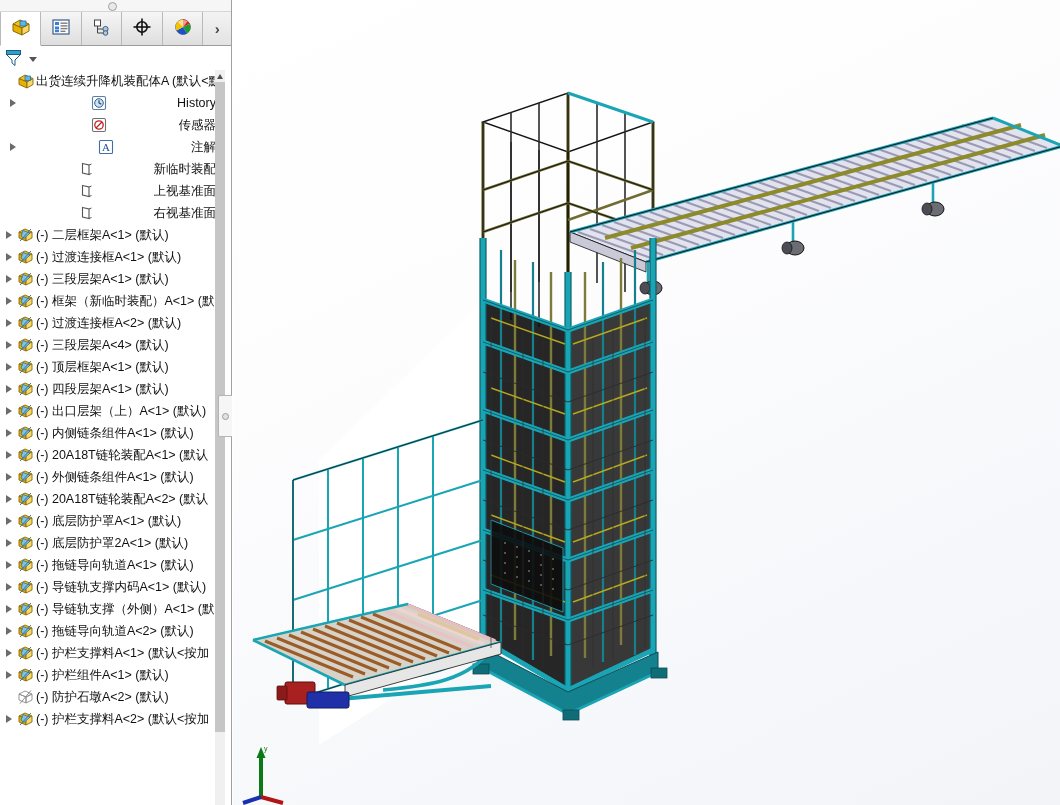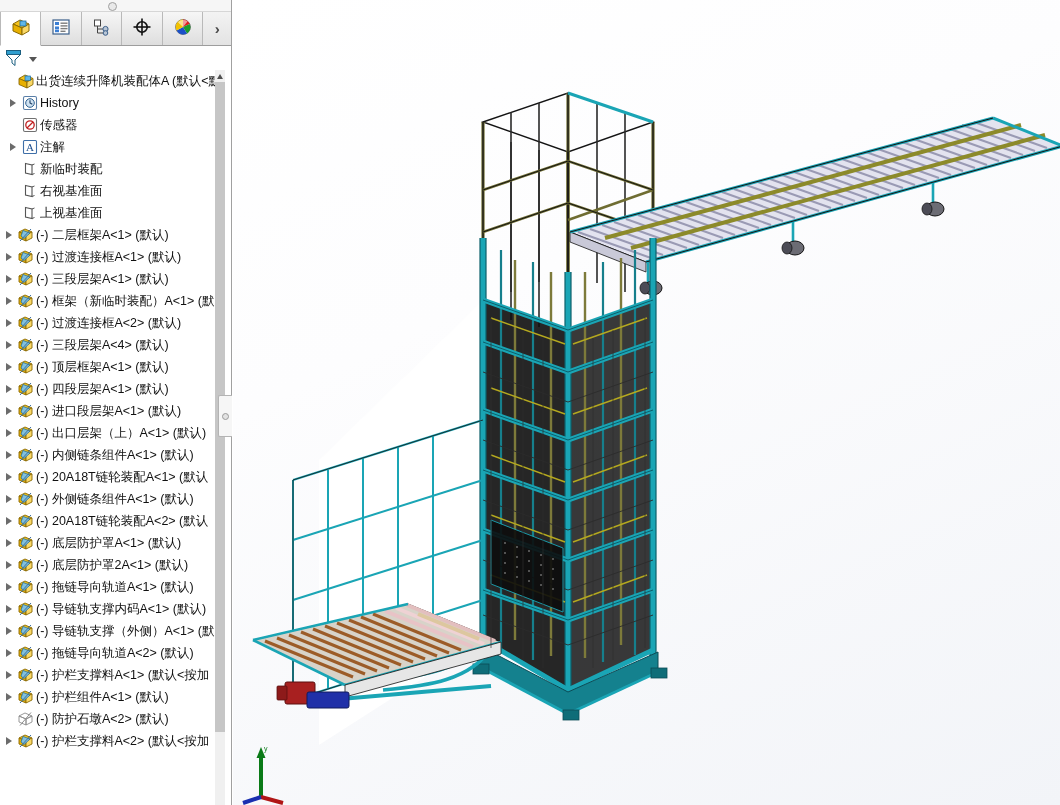--- a/index.html
+++ b/index.html
@@ -85,21 +85,21 @@
     border-left:6px solid #6b6b6b;
   }
   .tico{width:20px;height:22px;flex:0 0 20px;display:flex;align-items:center;justify-content:center;}
   .tico svg{display:block;}
   .tlabel{
     font-size:12.5px;color:#111;letter-spacing:0px;
     overflow:hidden;
   }
   .row.root .tlabel{font-weight:normal;}
   .row.indent0{padding-left:2px;}
-  .row.indent1{padding-left:6px;}
+  .row.indent1{padding-left:6px;justify-content:space-between;}
 
   
   #tree-scroll{
     position:absolute;right:6px;top:0;width:10px;bottom:0;background:#f0f0f0;
   }
   #tree-scroll-up{
     position:absolute;top:0;left:0;width:10px;height:12px;
     background:#f0f0f0;display:flex;align-items:center;justify-content:center;
   }
   #tree-scroll-up::after{
@@ -281,32 +281,32 @@
             </div>
             <div class="row indent1">
               <div class="expander"></div>
               <div class="tico">
                 <svg width="18" height="18" viewBox="0 0 18 18">
                   <path d="M4.5 3.5 L11 5 L11 14.5 L4.5 13 Z" fill="none" stroke="#555" stroke-width="1.1"></path>
                   <line x1="11" y1="5" x2="13.5" y2="4" stroke="#555" stroke-width="1"></line>
                   <line x1="11" y1="14.5" x2="13.5" y2="13.5" stroke="#555" stroke-width="1"></line>
                 </svg>
               </div>
-              <div class="tlabel">右视基准面</div>
+              <div class="tlabel">上视基准面</div>
             </div>
             <div class="row indent1">
               <div class="expander"></div>
               <div class="tico">
                 <svg width="18" height="18" viewBox="0 0 18 18">
                   <path d="M4.5 3.5 L11 5 L11 14.5 L4.5 13 Z" fill="none" stroke="#555" stroke-width="1.1"></path>
                   <line x1="11" y1="5" x2="13.5" y2="4" stroke="#555" stroke-width="1"></line>
                   <line x1="11" y1="14.5" x2="13.5" y2="13.5" stroke="#555" stroke-width="1"></line>
                 </svg>
               </div>
-              <div class="tlabel">上视基准面</div>
+              <div class="tlabel">右视基准面</div>
             </div>
             <div class="row indent0">
               <div class="expander has"></div>
               <div class="tico">
                 <svg width="18" height="18" viewBox="0 0 18 18">
                   <polygon points="2,6 8,3 15,6 9,9" fill="#f5c21a" stroke="#8a6a05" stroke-width="0.9"></polygon>
                   <polygon points="2,6 9,9 9,15 2,12" fill="#e8b000" stroke="#8a6a05" stroke-width="0.9"></polygon>
                   <polygon points="9,9 15,6 15,12 9,15" fill="#fad866" stroke="#8a6a05" stroke-width="0.9"></polygon>
                   <polygon points="6,4.5 13,7 7,12.5 4,10" fill="#7fc3e8" stroke="#1c6ca0" stroke-width="0.8" opacity="0.95"></polygon>
                   <line x1="3" y1="15" x2="14" y2="3" stroke="#3b6f9f" stroke-width="1"></line>
@@ -397,33 +397,20 @@
               <div class="tico">
                 <svg width="18" height="18" viewBox="0 0 18 18">
                   <polygon points="2,6 8,3 15,6 9,9" fill="#f5c21a" stroke="#8a6a05" stroke-width="0.9"></polygon>
                   <polygon points="2,6 9,9 9,15 2,12" fill="#e8b000" stroke="#8a6a05" stroke-width="0.9"></polygon>
                   <polygon points="9,9 15,6 15,12 9,15" fill="#fad866" stroke="#8a6a05" stroke-width="0.9"></polygon>
                   <polygon points="6,4.5 13,7 7,12.5 4,10" fill="#7fc3e8" stroke="#1c6ca0" stroke-width="0.8" opacity="0.95"></polygon>
                   <line x1="3" y1="15" x2="14" y2="3" stroke="#3b6f9f" stroke-width="1"></line>
                 </svg>
               </div>
               <div class="tlabel">(-) 四段层架A&lt;1&gt;  (默认)</div>
-            </div>
-            <div class="row indent0">
-              <div class="expander has"></div>
-              <div class="tico">
-                <svg width="18" height="18" viewBox="0 0 18 18">
-                  <polygon points="2,6 8,3 15,6 9,9" fill="#f5c21a" stroke="#8a6a05" stroke-width="0.9"></polygon>
-                  <polygon points="2,6 9,9 9,15 2,12" fill="#e8b000" stroke="#8a6a05" stroke-width="0.9"></polygon>
-                  <polygon points="9,9 15,6 15,12 9,15" fill="#fad866" stroke="#8a6a05" stroke-width="0.9"></polygon>
-                  <polygon points="6,4.5 13,7 7,12.5 4,10" fill="#7fc3e8" stroke="#1c6ca0" stroke-width="0.8" opacity="0.95"></polygon>
-                  <line x1="3" y1="15" x2="14" y2="3" stroke="#3b6f9f" stroke-width="1"></line>
-                </svg>
-              </div>
-              <div class="tlabel">(-) 进口段层架A&lt;1&gt;  (默认)</div>
             </div>
             <div class="row indent0">
               <div class="expander has"></div>
               <div class="tico">
                 <svg width="18" height="18" viewBox="0 0 18 18">
                   <polygon points="2,6 8,3 15,6 9,9" fill="#f5c21a" stroke="#8a6a05" stroke-width="0.9"></polygon>
                   <polygon points="2,6 9,9 9,15 2,12" fill="#e8b000" stroke="#8a6a05" stroke-width="0.9"></polygon>
                   <polygon points="9,9 15,6 15,12 9,15" fill="#fad866" stroke="#8a6a05" stroke-width="0.9"></polygon>
                   <polygon points="6,4.5 13,7 7,12.5 4,10" fill="#7fc3e8" stroke="#1c6ca0" stroke-width="0.8" opacity="0.95"></polygon>
                   <line x1="3" y1="15" x2="14" y2="3" stroke="#3b6f9f" stroke-width="1"></line>

